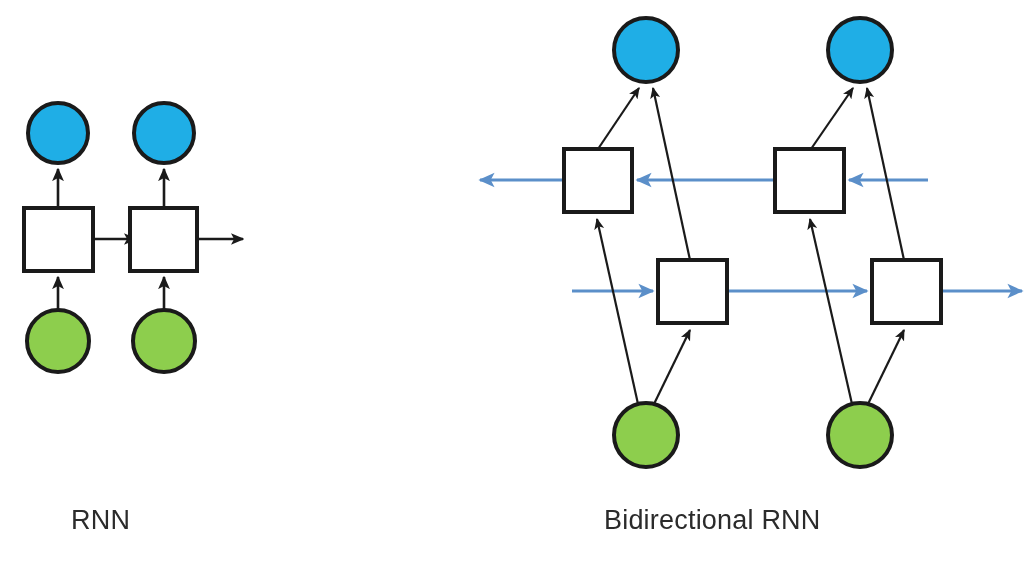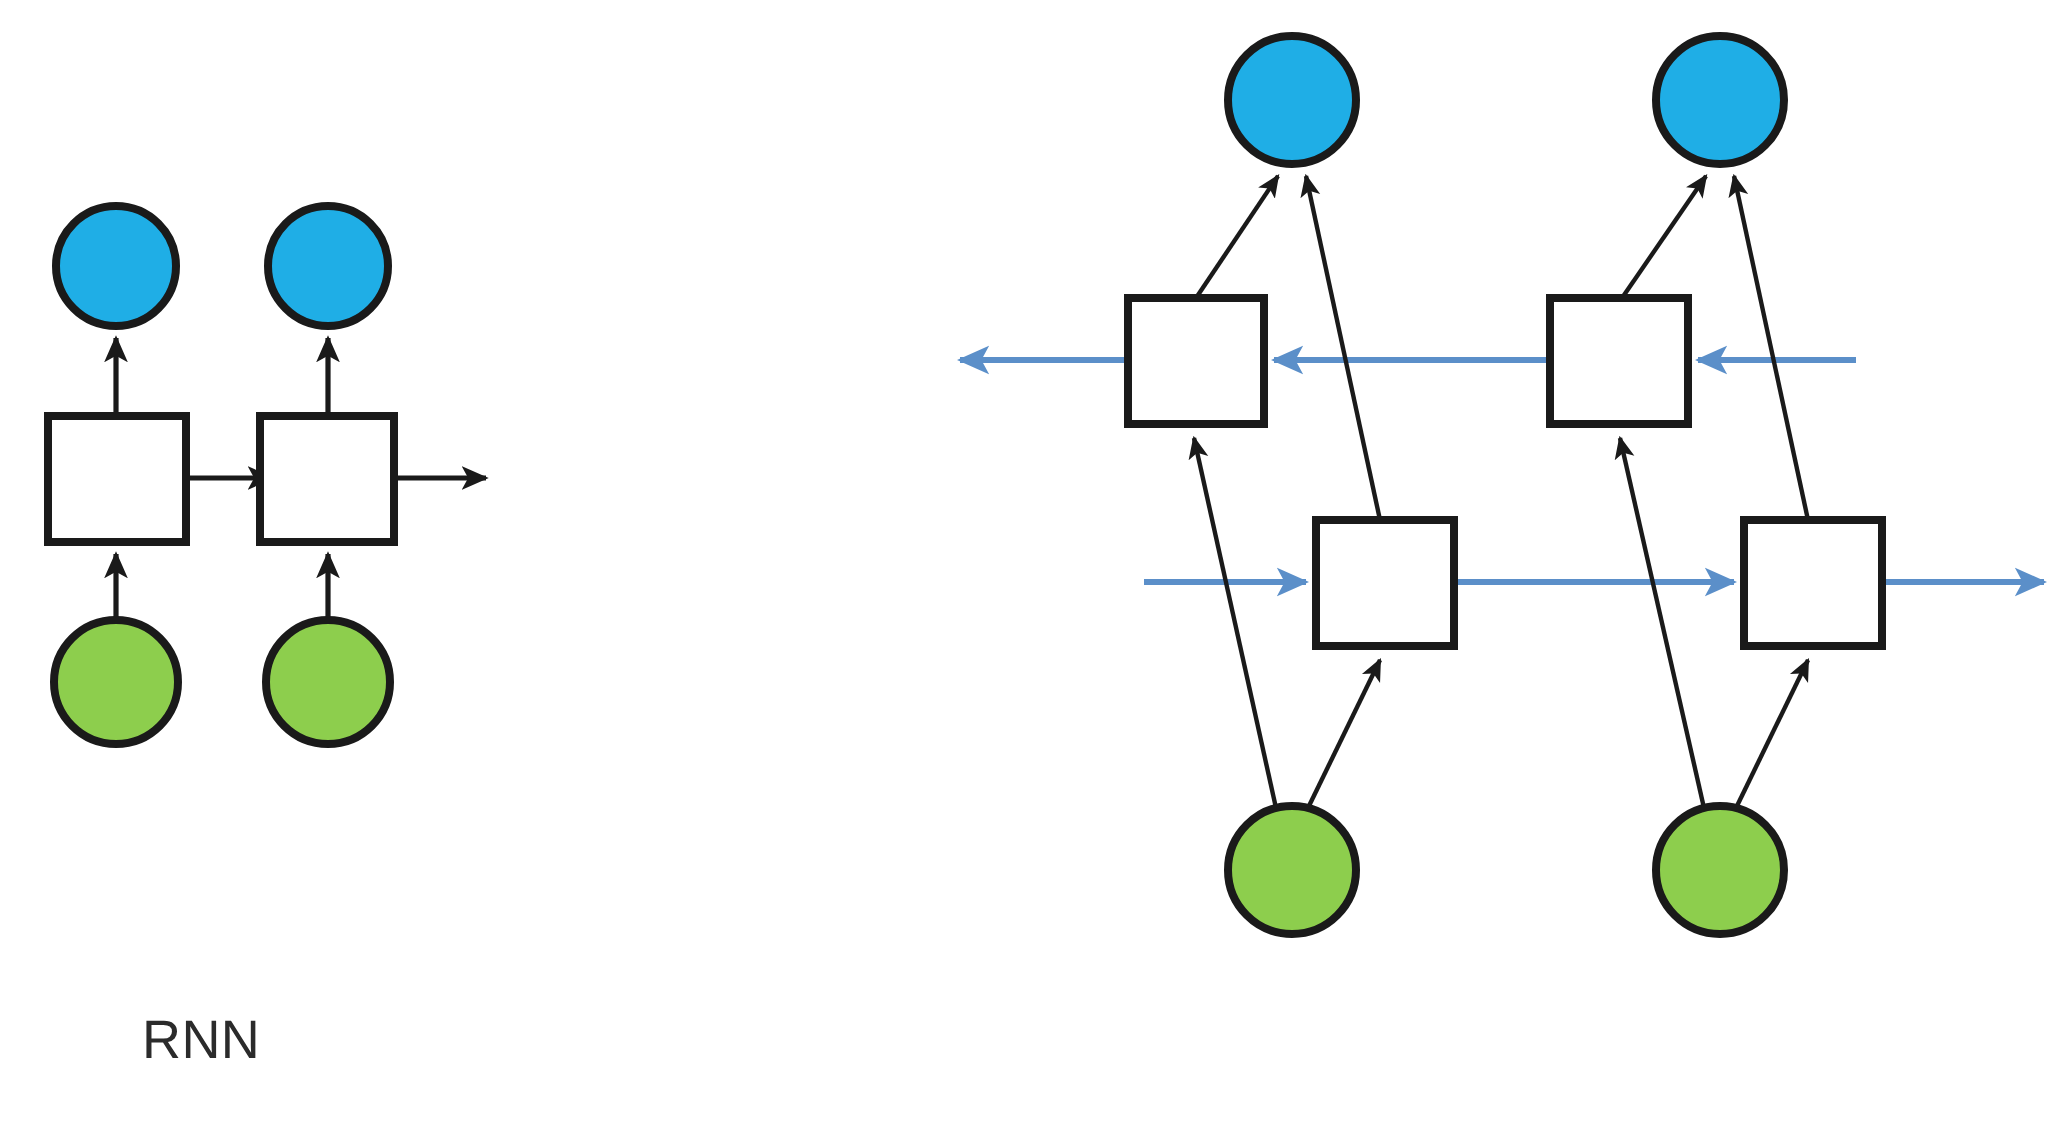--- a/index.html
+++ b/index.html
@@ -120,14 +120,15 @@
       <circle cx="646" cy="50" r="32" fill="#1FAEE6" stroke="#1A1A1A" stroke-width="4"></circle>
       <circle cx="860" cy="50" r="32" fill="#1FAEE6" stroke="#1A1A1A" stroke-width="4"></circle>
 
       <circle cx="646" cy="435" r="32" fill="#8DCE4D" stroke="#1A1A1A" stroke-width="4"></circle>
       <circle cx="860" cy="435" r="32" fill="#8DCE4D" stroke="#1A1A1A" stroke-width="4"></circle>
     </g>
   </svg>
 
   <div class="caption" id="caption-rnn">RNN</div>
 
+  <div class="caption" id="caption-birnn">Bidirectional RNN</div>
 
 </div>
 
 </body></html>

